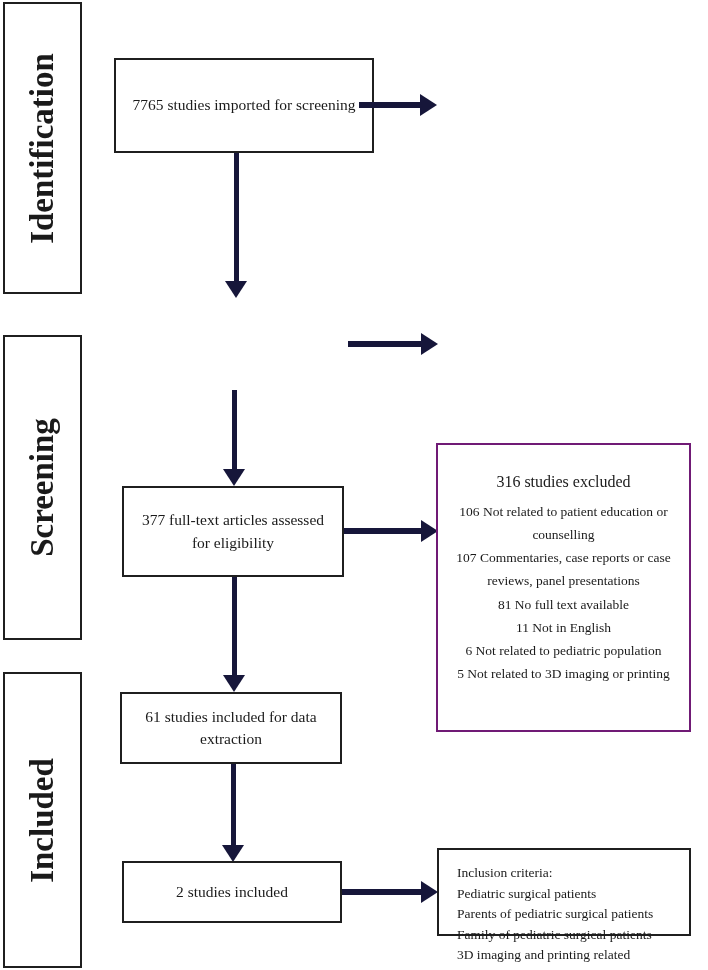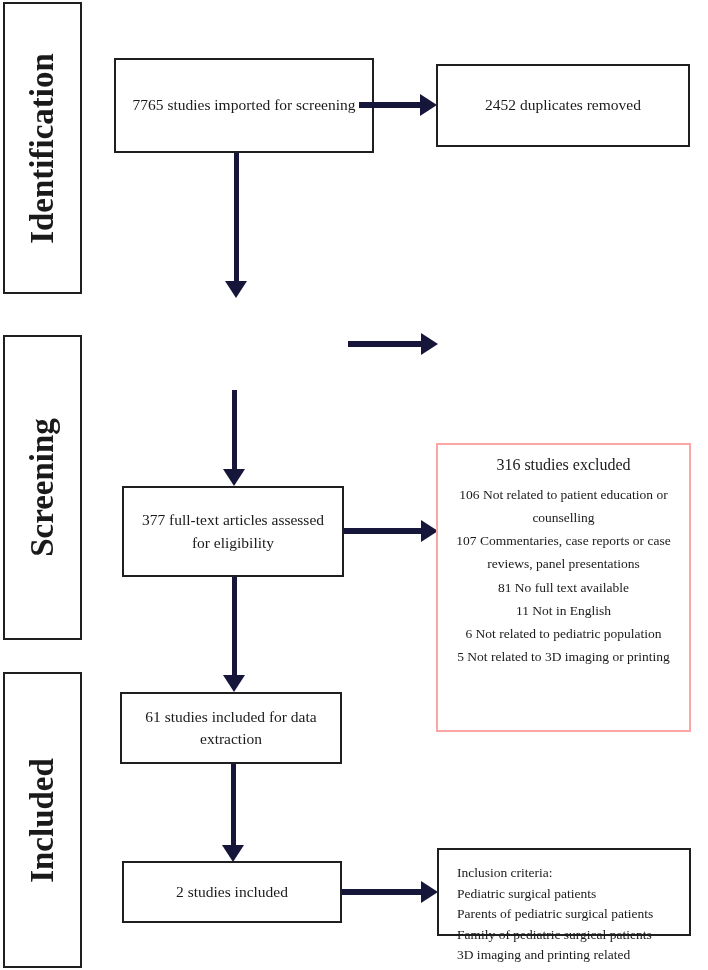--- a/index.html
+++ b/index.html
@@ -52,24 +52,24 @@
     line-height: 1.45;
     padding: 4px 10px;
   }
   .flow-box .inner {
     width: 100%;
   }
 
   
   .list-box {
     position: absolute;
-    border: 2px solid #fca5a5;
-    background: #ffffff;
-    box-sizing: border-box;
-    padding: 10px 14px;
+    border: 2px solid #701a75;
+    background: #ffffff;
+    box-sizing: border-box;
+    padding: 27px 14px;
     font-size: 13.5px;
     line-height: 1.72;
   }
   .list-box .list-title {
     text-align: center;
     font-size: 16px;
     margin-bottom: 7px;
     line-height: 1.3;
   }
   .list-box ul {
@@ -163,23 +163,20 @@
 
   <div class="flow-box" style="left:114px; top:58px; width:260px; height:95px;">
     <span class="inner">7765 studies imported for screening</span>
   </div>
 
   <div class="arrow-h" style="left:359px; top:105px; width:78px;">
     <span class="shaft" style="width:62px;"></span>
     <span class="head" style="left:61px;"></span>
   </div>
 
-  <div class="flow-box" style="left:436px; top:64px; width:254px; height:83px;">
-    <span class="inner">2452 duplicates removed</span>
-  </div>
 
   <div class="arrow-v" style="left:236px; top:153px; height:145px;">
     <span class="shaft" style="height:128px;"></span>
     <span class="head" style="top:128px;"></span>
   </div>
 
 
   <div class="arrow-h" style="left:348px; top:344px; width:90px;">
     <span class="shaft" style="width:74px;"></span>
     <span class="head" style="left:73px;"></span>

